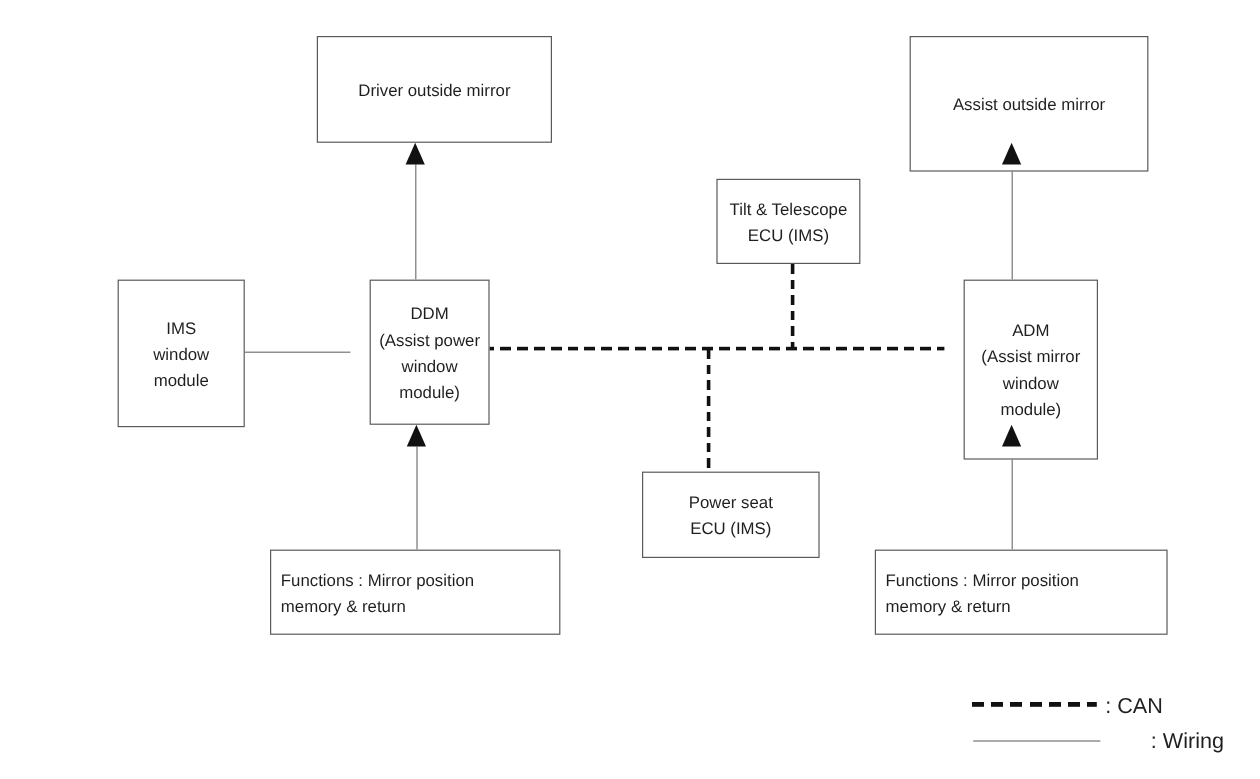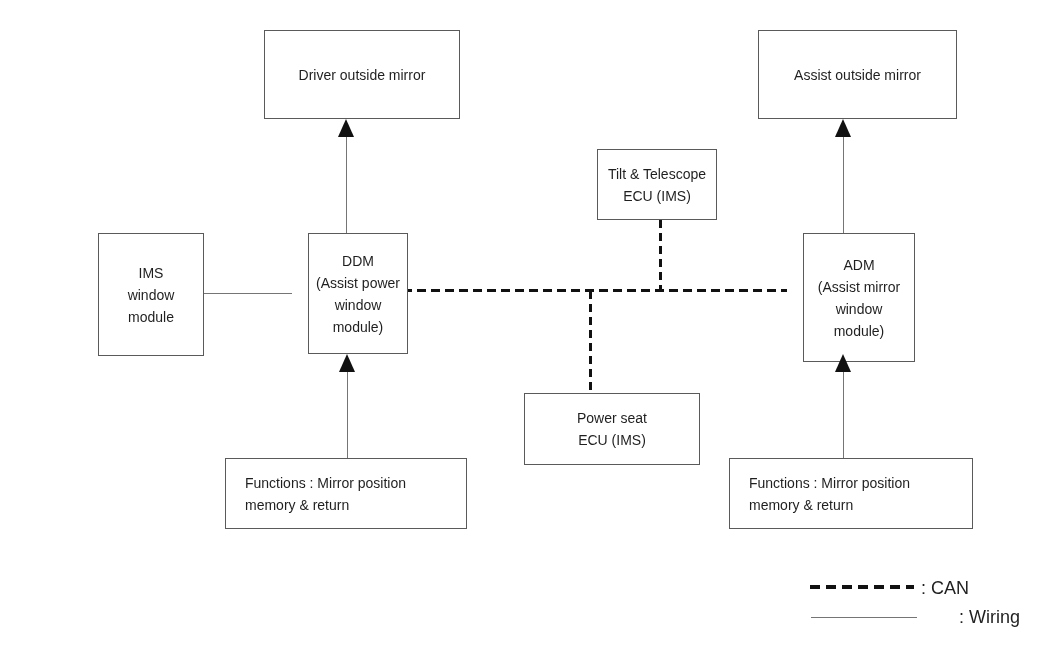--- a/index.html
+++ b/index.html
@@ -24,21 +24,21 @@
     border:1px solid var(--box-border);
     background:var(--background);
     display:flex;
     flex-direction:column;
     justify-content:center;
     font-size:14px;
     line-height:22px;
     z-index:2;
   }
   .box.center{align-items:center;text-align:center;margin-left:16px;}
-  .box.leftalign{align-items:flex-start;text-align:left;padding-left:19px;padding-right:4px;}
+  .box.leftalign{align-items:flex-start;text-align:left;padding-left:8px;padding-right:4px;}
   .ln{white-space:nowrap;}
   .wire{position:absolute;background:var(--wire-line);z-index:1;}
   .wire.v{width:1px;}
   .wire.h{height:1px;}
   .can{position:absolute;z-index:1;}
   .can.h{height:3px;background:repeating-linear-gradient(90deg,var(--can-line) 0 9px,transparent 9px 14px);}
   .can.v{width:3px;background:repeating-linear-gradient(180deg,var(--can-line) 0 8px,transparent 8px 13px);}
   .arrow-up{
     position:absolute;
     width:0;height:0;
@@ -84,21 +84,21 @@
   <div class="arrow-up" style="left:835px;top:354px"></div>
 
   <div class="can h" style="left:403px;top:289px;width:384px"></div>
   <div class="can v" style="left:659px;top:220px;height:70px"></div>
   <div class="can v" style="left:589px;top:291px;height:102px"></div>
 
   <div class="box center" style="left:248px;top:30px;width:196px;height:89px">
     <div class="ln">Driver outside mirror</div>
   </div>
 
-  <div class="box center" style="left:742px;top:30px;width:199px;height:89px">
+  <div class="box center" style="left:742px;top:30px;width:199px;height:113px">
     <div class="ln">Assist outside mirror</div>
   </div>
 
   <div class="box center" style="left:581px;top:149px;width:120px;height:71px">
     <div class="ln">Tilt &amp; Telescope</div>
     <div class="ln">ECU (IMS)</div>
   </div>
 
   <div class="box center" style="left:82px;top:233px;width:106px;height:123px">
     <div class="ln">IMS</div>
@@ -106,28 +106,28 @@
     <div class="ln">module</div>
   </div>
 
   <div class="box center" style="left:292px;top:233px;width:100px;height:121px">
     <div class="ln">DDM</div>
     <div class="ln">(Assist power</div>
     <div class="ln">window</div>
     <div class="ln">module)</div>
   </div>
 
-  <div class="box center" style="left:787px;top:233px;width:112px;height:129px">
+  <div class="box center" style="left:787px;top:233px;width:112px;height:150px">
     <div class="ln">ADM</div>
     <div class="ln">(Assist mirror</div>
     <div class="ln">window</div>
     <div class="ln">module)</div>
   </div>
 
-  <div class="box center" style="left:508px;top:393px;width:176px;height:72px">
+  <div class="box center" style="left:519px;top:393px;width:148px;height:72px">
     <div class="ln">Power seat</div>
     <div class="ln">ECU (IMS)</div>
   </div>
 
   <div class="box leftalign" style="left:225px;top:458px;width:242px;height:71px">
     <div class="ln">Functions : Mirror position</div>
     <div class="ln">memory &amp; return</div>
   </div>
 
   <div class="box leftalign" style="left:729px;top:458px;width:244px;height:71px">

